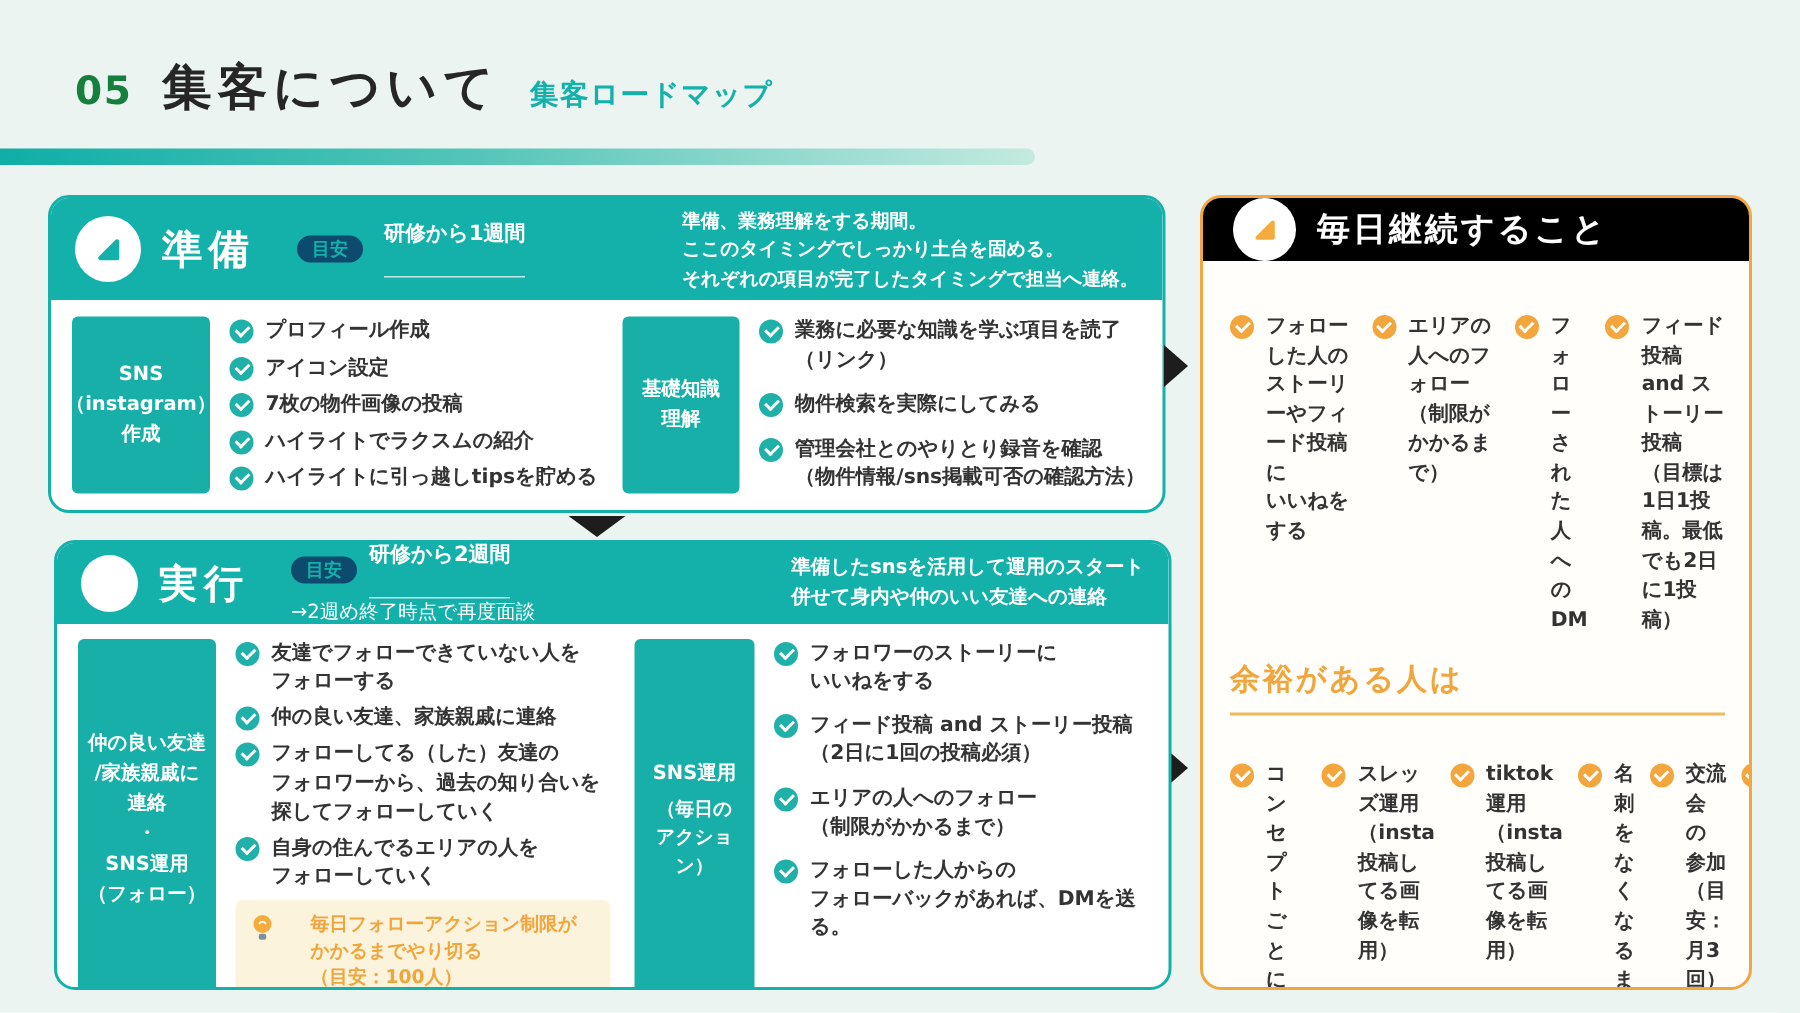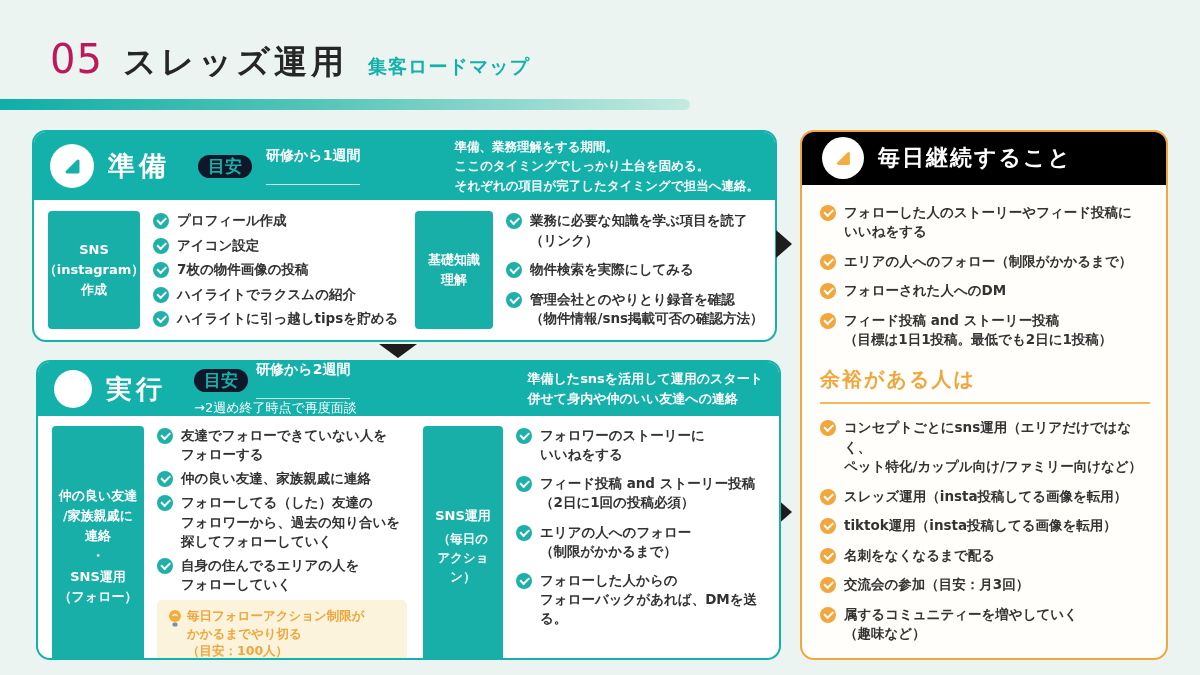--- a/index.html
+++ b/index.html
@@ -1,34 +1,34 @@
 <!DOCTYPE html>
 <html><head>
 <meta charset="utf-8">
 <style>
   html,body{margin:0;padding:0;}
   body{font-family:"DejaVu Sans","Liberation Sans",sans-serif;}
   #canvas{position:relative;width:1200px;height:675px;background:#ECF4F1;overflow:hidden;}
 
   
   .top-header{position:absolute;left:50px;top:36px;display:flex;align-items:baseline;gap:20px;}
-  .hdr-num{font-size:40px;font-weight:400;color:#be185d;letter-spacing:1px;}
+  .hdr-num{font-size:26px;font-weight:700;color:#15803d;letter-spacing:1px;}
   .hdr-title{font-size:33px;font-weight:800;color:#262626;letter-spacing:4px;}
   .hdr-sub{font-size:19px;font-weight:800;color:#14B1AA;letter-spacing:1px;}
   .grad-bar{position:absolute;left:0;top:99px;width:690px;height:11px;
     background:linear-gradient(90deg,#0FAEA7 0%,#53C4B8 45%,#C4EADF 100%);
     border-radius:0 6px 6px 0;}
 
   
   .card{position:absolute;border-radius:14px;background:#fff;border:2px solid #14B1AA;
     box-sizing:border-box;display:flex;flex-direction:column;overflow:hidden;}
   .card-header{background:#14B1AA;color:#fff;display:flex;align-items:center;box-sizing:border-box;}
   .hdr-circle{border-radius:50%;background:#fff;display:flex;align-items:center;justify-content:center;flex-shrink:0;}
   .card-title{font-weight:800;letter-spacing:4px;white-space:nowrap;}
-  .badge{background:#0f172a;color:#14B1AA;font-size:17px;font-weight:800;border-radius:999px;
+  .badge{background:#0c4a6e;color:#14B1AA;font-size:12px;font-weight:800;border-radius:999px;
     padding:3px 10px;line-height:1;white-space:nowrap;flex-shrink:0;}
   .badge-val{font-size:14px;font-weight:700;border-bottom:1px solid rgba(255,255,255,.75);
     padding-bottom:19px;white-space:nowrap;}
   .badge-note{font-size:13px;font-weight:400;margin-top:0;white-space:nowrap;}
   .hdr-desc{margin-left:auto;font-size:12.5px;font-weight:600;line-height:1.55;white-space:pre-line;}
 
   .card-body{display:flex;box-sizing:border-box;flex:1;}
   .group{display:flex;align-items:stretch;}
   .label-box{background:#17AFA8;color:#fff;border-radius:4px;display:flex;flex-direction:column;
     align-items:center;justify-content:center;text-align:center;font-size:13px;font-weight:600;
@@ -83,43 +83,43 @@
   .exec-g1 .right-col{display:flex;flex-direction:column;width:250px;}
   .exec-g1 .list{gap:5px;}
   .exec-g2{gap:13px;}
   .exec-g2 .label-box{width:80px;}
   .exec-g2 .list{gap:10px;width:268px;}
   .exec-card .item{font-size:13.5px;line-height:1.42;}
 
   .sub-paren{display:flex;align-items:center;font-size:12.5px;line-height:1.5;margin-top:4px;white-space:pre-line;}
 
   .note-box{margin-top:6px;background:#FCF3DC;border-radius:5px;padding:7px 10px;
-    display:flex;gap:4px;align-items:flex-start;}
+    display:flex;gap:24px;align-items:flex-start;}
   .note-text{color:#F0A63C;font-size:12.5px;font-weight:700;line-height:1.4;white-space:pre-line;}
   .bulb{flex-shrink:0;margin-top:2px;}
 
   
   .daily-card{left:800px;top:130px;width:368px;height:530px;border-color:#F2A63D;background:#FFFEFA;}
   .daily-card .card-header{background:#000000;height:64px;padding:0 20px;gap:14px;}
   .daily-card .hdr-circle{width:42px;height:42px;}
   .daily-card .card-title{font-size:22px;letter-spacing:2px;}
   .daily-card .card-body{flex-direction:column;padding:18px 16px 14px 18px;}
-  .daily-list{display:flex;flex-direction:column;gap:10px;}
+  .daily-list{display:flex;flex-direction:row;gap:10px;margin-top:16px;}
   .daily-card .item{font-size:13.5px;line-height:1.45;}
   .daily-sub{margin-top:16px;font-size:20px;font-weight:800;color:#F0A63C;letter-spacing:2px;}
   .daily-divider{height:2px;background:#F3B75F;margin:9px 0 14px;border:none;}
 </style>
 </head>
 <body>
 
 <div id="canvas">
 
   <div class="top-header">
     <span class="hdr-num">05</span>
-    <span class="hdr-title">スレッズ運用</span>
+    <span class="hdr-title">集客について</span>
     <span class="hdr-sub">集客ロードマップ</span>
   </div>
   <div class="grad-bar"></div>
 
   <div class="card prep-card">
     <div class="card-header">
       <span class="hdr-circle">
         <svg width="24" height="24" viewBox="0 0 24 24">
             <path d="M7 18 L18 18 L18 7 Z" fill="#14B1AA" stroke="#14B1AA" stroke-width="3" stroke-linejoin="round"></path>
           </svg>

